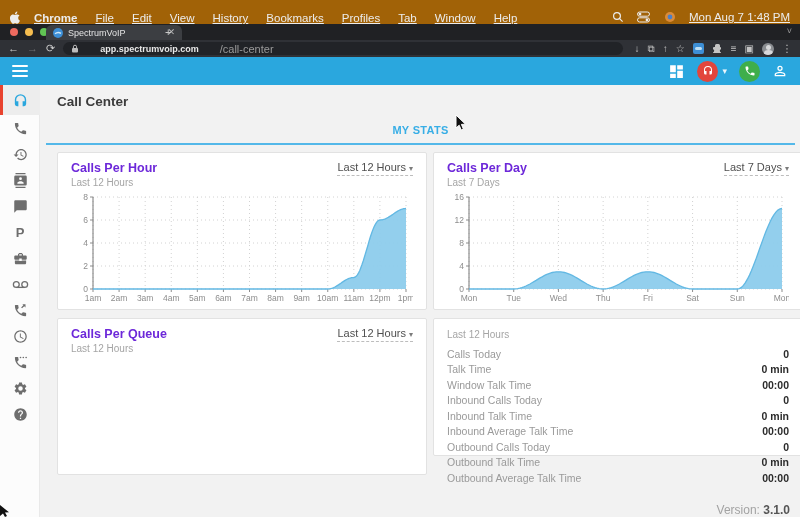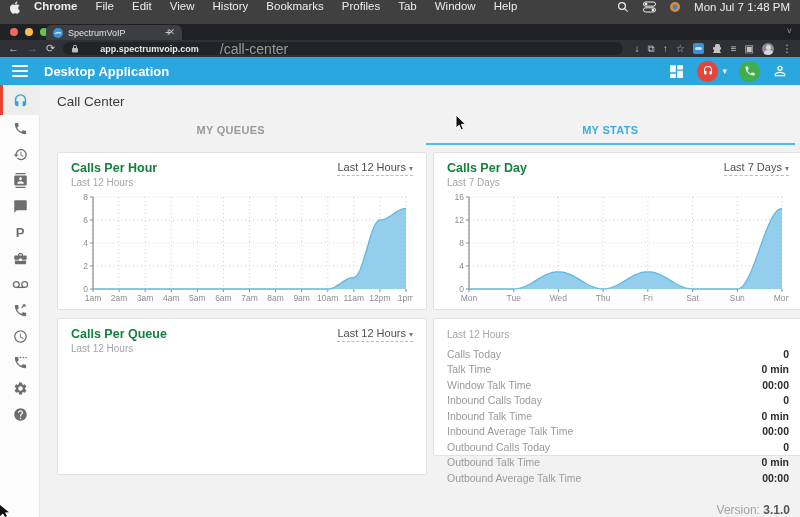--- a/index.html
+++ b/index.html
@@ -1,21 +1,21 @@
 <!DOCTYPE html>
 <html><head>
 <meta charset="utf-8">
 <style>
   * { margin:0; padding:0; box-sizing:border-box; }
   html,body { width:800px; height:517px; overflow:hidden; }
   body { font-family:"Liberation Sans", sans-serif; background:#f2f2f2; position:relative; }
 
   
-  .menubar { position:absolute; top:0; left:0; right:0; height:24px; background:#404040;
-             display:flex; align-items:flex-start; color:#ececec; font-size:11.5px; padding:0 10px; }
+  .menubar { position:absolute; top:0; left:0; right:0; height:24px; background:#a16207;
+             display:flex; align-items:flex-end; color:#ececec; font-size:11.5px; padding:0 10px;text-decoration:underline; }
   .mb-apple { width:12px; height:14px; margin-right:6px; display:flex; align-items:center; }
   .mb-item { padding:0 9px; white-space:nowrap; }
   .mb-item.first { font-weight:bold; padding-left:6px; }
   .mb-right { margin-left:auto; display:flex; align-items:center; gap:12px; }
   .mb-clock { font-size:11.5px; }
   .mb-ico { width:14px; height:14px; display:flex; align-items:center; justify-content:center; }
 
   
   .tabstrip { position:absolute; top:24px; left:0; right:0; height:16px; background:#202124; }
   .lights { position:absolute; left:10px; top:4px; display:flex; gap:7px; }
@@ -28,21 +28,21 @@
   .strip-chevron { position:absolute; right:8px; top:2px; color:#9c9c9c; font-size:9px; }
 
   
   .toolbar { position:absolute; top:40px; left:0; right:0; height:17px; background:#2f3136;
              display:flex; align-items:center; padding:0 8px; gap:8px; }
   .nav-ico { color:#cfcfcf; font-size:11px; line-height:1; }
   .nav-ico.dim { color:#6f7073; }
   .omnibox { flex:1; height:13px; background:#212327; border-radius:7px; display:flex;
              align-items:center; padding:0 8px; gap:21px; max-width:560px; }
   .omni-host { color:#e8e8e8; font-size:9px; font-weight:bold; }
-  .omni-path { color:#9a9a9a; font-size:14px; }
+  .omni-path { color:#9a9a9a; font-size:11px; }
   .tb-right { display:flex; align-items:center; gap:8px; margin-left:auto; }
   .tb-ico { color:#c4c4c4; font-size:10px; line-height:1; }
   .ext-blue { width:11px; height:11px; border-radius:2px; background:#3d8fd6; position:relative; }
   .ext-blue:after { content:""; position:absolute; left:2px; top:4px; width:7px; height:3px;
                     border-radius:2px; background:#bfe0f5; }
   .avatar-sm { width:12px; height:12px; border-radius:50%; background:#8a8d91; position:relative; overflow:hidden; }
   .avatar-sm:before { content:""; position:absolute; left:3.5px; top:2px; width:5px; height:5px; border-radius:50%; background:#d7d8da; }
   .avatar-sm:after { content:""; position:absolute; left:1.5px; top:7.5px; width:9px; height:6px; border-radius:50%; background:#d7d8da; }
 
   
@@ -60,32 +60,32 @@
              border-right:1px solid #e9e9e9; }
   .side-item { width:40px; height:26px; display:flex; align-items:center; justify-content:center;
                color:#6e6e6e; position:relative; }
   .side-item.active { background:#ededed; height:30px; color:#2aa7de; }
   .side-item.active:before { content:""; position:absolute; left:0; top:0; bottom:0; width:3px; background:#e8432e; }
   .side-item svg { display:block; }
   .p-letter { font-size:13px; font-weight:bold; color:#6e6e6e; }
 
   
   .main { position:absolute; top:85px; left:41px; right:0; bottom:0; background:#f2f2f2; }
-  .page-title { position:absolute; top:9px; left:16px; font-size:13.5px; font-weight:normal; color:#3c3c3c; }
+  .page-title { position:absolute; top:9px; left:16px; font-size:13.5px; font-weight:bold; color:#3c3c3c; }
   .tabsrow { position:absolute; top:30px; left:0; right:0; height:30px; display:flex; }
   .apptab { flex:1; display:flex; align-items:center; justify-content:center; font-size:11px;
             font-weight:bold; letter-spacing:.3px; color:#9a9a9a; position:relative; }
   .apptab.active { color:#38aee6; }
   .apptab.active:after { content:""; position:absolute; left:5px; right:5px; bottom:0; height:2px; background:#54b8e9; }
 
   .cards { position:absolute; top:67px; left:16px; right:8px; display:grid;
            grid-template-columns:1fr 1fr; gap:8px 6px; align-items:start; }
   .card { background:#fff; border:1px solid #e2e2e2; border-radius:2px; padding:8px 13px 6px 13px; }
   .card-hd { display:flex; align-items:flex-start; }
-  .card-title { font-size:12.5px; font-weight:bold; color:#15803d; }
+  .card-title { font-size:12.5px; font-weight:bold; color:#6d28d9; }
   .card-sub { font-size:10px; color:#a5a5a5; margin-top:2px; }
   .dd { margin-left:auto; font-size:11px; color:#4f4f4f; border-bottom:1px dashed #bdbdbd;
         padding-bottom:2px; white-space:nowrap;text-align:right; }
   .dd .caret { font-size:8px; color:#7c7c7c; }
   .chart-wrap { margin-top:4px; }
   .big-count { font-size:16px; color:#6a6a6a; margin-top:4px; }
 
   .stats-rows { margin-top:6px; }
   .stat-row { display:flex; align-items:center; height:15.5px; }
   .stat-label { font-size:10.5px; color:#9a9a9a; }
@@ -120,21 +120,21 @@
           <rect x="0.5" y="6.8" width="12" height="4.2" rx="2.1" fill="none" stroke="#ececec" stroke-width="1"></rect>
           <circle cx="10" cy="8.9" r="1.4" fill="#ececec"></circle>
         </svg>
     </span>
     <span class="mb-ico">
       <svg width="12" height="12" viewBox="0 0 12 12">
           <circle cx="6" cy="6" r="5" fill="#d98b3a"></circle>
           <circle cx="6" cy="6" r="2.4" fill="#4a7fc9"></circle>
         </svg>
     </span>
-    <span class="mb-clock">Mon Jul 7 1:48 PM</span>
+    <span class="mb-clock">Mon Aug 7 1:48 PM</span>
   </span>
 </div>
 
 <div class="tabstrip">
   <div class="lights">
     <span class="light" style="background:#ee6a5f"></span>
     <span class="light" style="background:#f5bd4f"></span>
     <span class="light" style="background:#61c454"></span>
   </div>
   <div class="tab">
@@ -176,21 +176,20 @@
     <span class="tb-ico">⋮</span>
   </div>
 </div>
 
 <div class="appheader">
   <span class="hamburger">
       <span></span>
       <span></span>
       <span></span>
     </span>
-  <span class="app-title">Desktop Application</span>
   <span class="hdr-right">
     <svg width="17" height="17" viewBox="0 0 24 24">
         <path fill="#fff" d="M3 13h8V3H3v10zm0 8h8v-6H3v6zm10 0h8V11h-8v10zm0-18v6h8V3h-8z"></path>
       </svg>
     <span class="status-circle" style="background:#e2453c">
       <svg width="12" height="12" viewBox="0 0 24 24">
           <path fill="#fff" d="M12 2a8 8 0 00-8 8v6a3 3 0 003 3h2v-7H6v-2a6 6 0 0112 0v2h-3v7h2a3 3 0 003-3v-6a8 8 0 00-8-8z"></path>
         </svg>
     </span>
     <span class="chev-sm">▾</span>
@@ -274,21 +273,20 @@
     <svg width="15" height="15" viewBox="0 0 24 24">
         <path fill="#6e6e6e" d="M12 2C6.48 2 2 6.48 2 12s4.48 10 10 10 10-4.48 10-10S17.52 2 12 2zm1 17h-2v-2h2v2zm2.07-7.75l-.9.92C13.45 12.9 13 13.5 13 15h-2v-.5c0-1.1.45-2.1 1.17-2.83l1.24-1.26c.37-.36.59-.86.59-1.41 0-1.1-.9-2-2-2s-2 .9-2 2H8c0-2.21 1.79-4 4-4s4 1.79 4 4c0 .88-.36 1.68-.93 2.25z"></path>
       </svg>
   </div>
 </div>
 
 <div class="main">
   <div class="page-title">Call Center</div>
 
   <div class="tabsrow">
-    <div class="apptab">MY QUEUES</div>
     <div class="apptab active">MY STATS</div>
   </div>
 
   <div class="cards">
 
     <div class="card" style="height:158px">
       <div class="card-hd">
         <div>
           <div class="card-title">Calls Per Hour</div>
           <div class="card-sub">Last 12 Hours</div>

